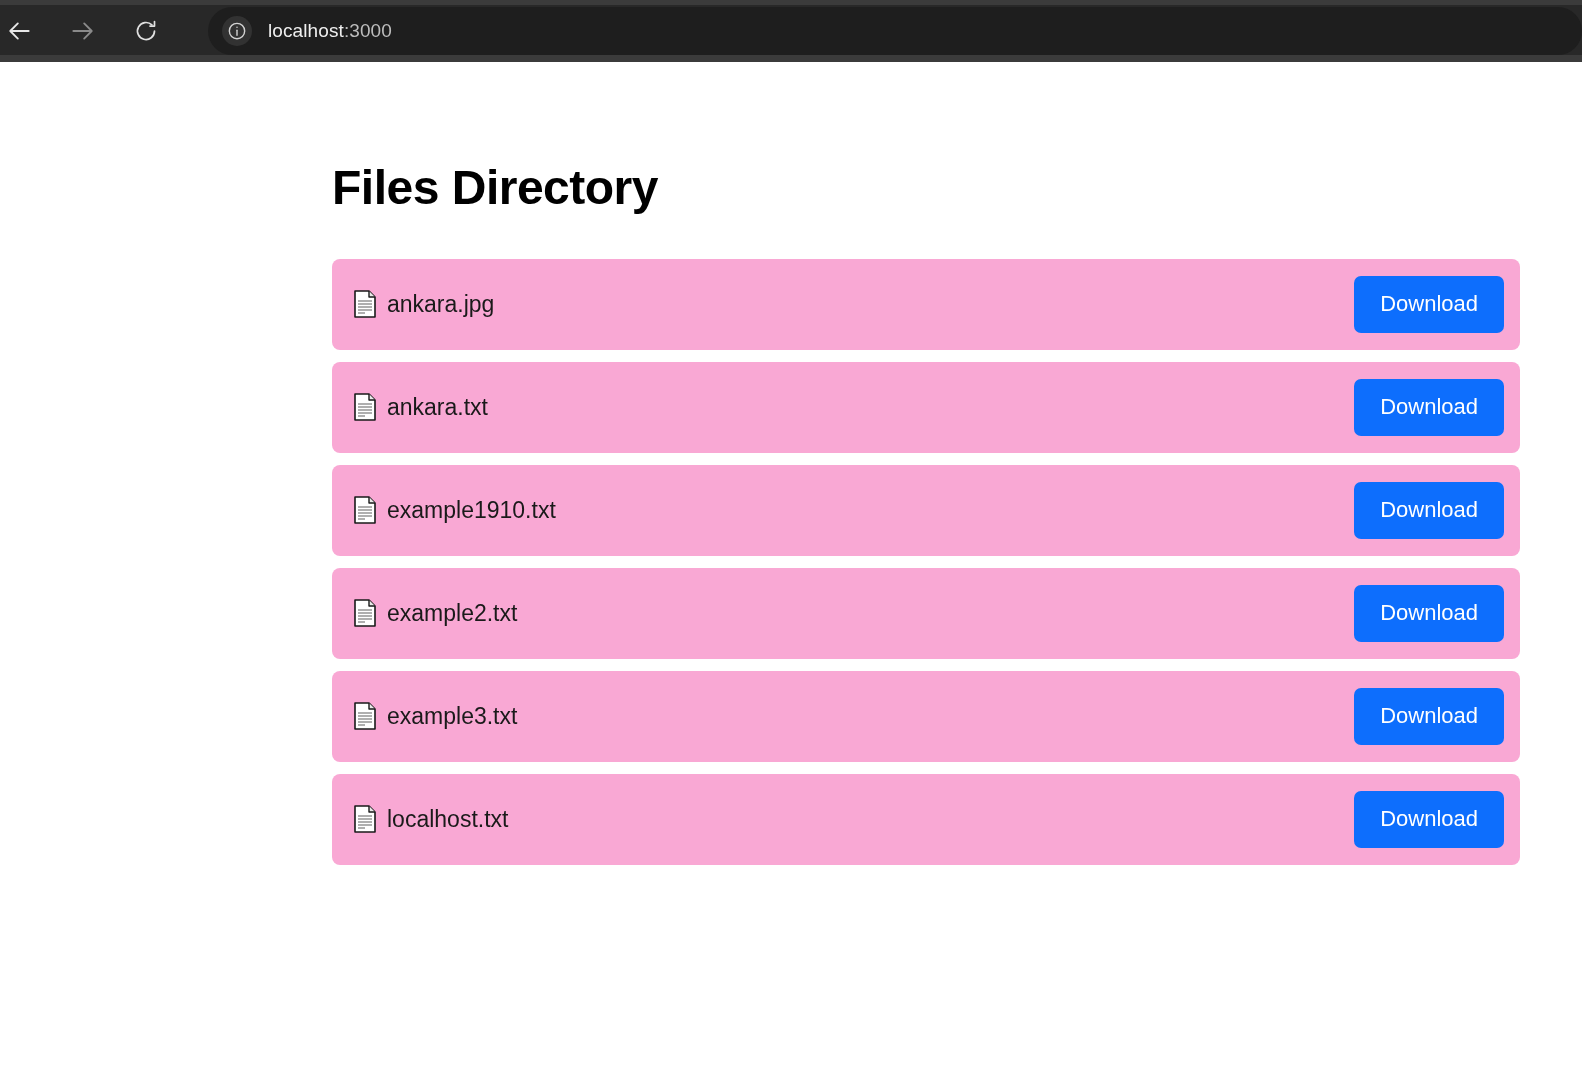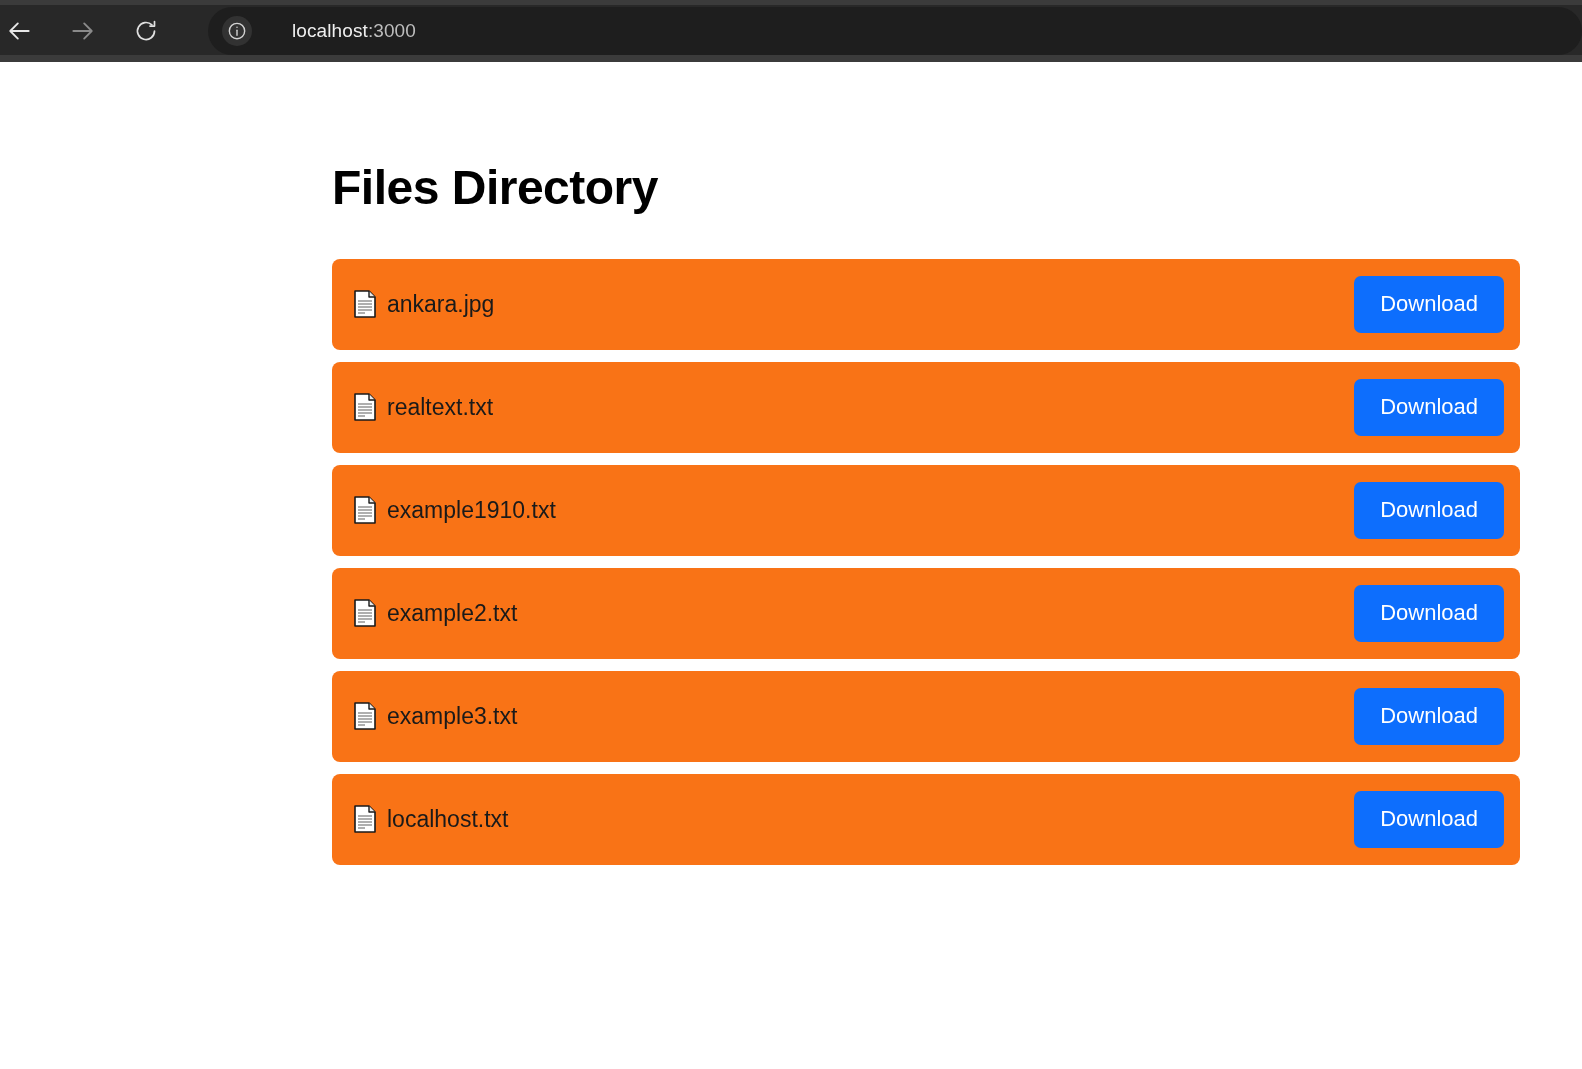--- a/index.html
+++ b/index.html
@@ -68,21 +68,20 @@
     margin-left: 38px;
     height: 48px;
     flex: 1;
     max-width: 1410px;
     background: #1e1e1e;
     border-radius: 24px;
     display: flex;
     align-items: center;
     padding-left: 14px;
     cursor: text;
-    gap: 24px;
   }
   .site-info-icon {
     width: 30px;
     height: 30px;
     border-radius: 50%;
     background: #323232;
     display: flex;
     align-items: center;
     justify-content: center;
     flex: 0 0 auto;
@@ -121,21 +120,21 @@
   }
 
   .file-list {
     display: flex;
     flex-direction: column;
     gap: 12px;
     list-style: none;
   }
   .file-row {
     height: 91px;
-    background: #f97316;
+    background: #f9a8d4;
     border-radius: 8px;
     display: flex;
     align-items: center;
     justify-content: space-between;
     padding: 0 16px 0 21px;
   }
   .file-info {
     display: flex;
     align-items: center;
     gap: 10px;
@@ -250,21 +249,21 @@
               <path d="M16 1 V7 H22" fill="#e9e9e9" stroke="#1a1a1a" stroke-width="1.4" stroke-linejoin="round"></path>
               <g stroke="#6e6e6e" stroke-width="1.1">
                 <line x1="5" y1="11" x2="19" y2="11"></line>
                 <line x1="5" y1="14" x2="19" y2="14"></line>
                 <line x1="5" y1="17" x2="19" y2="17"></line>
                 <line x1="5" y1="20" x2="19" y2="20"></line>
                 <line x1="5" y1="23" x2="12" y2="23"></line>
               </g>
             </svg>
           </span>
-          <span class="file-name">realtext.txt</span>
+          <span class="file-name">ankara.txt</span>
         </div>
         <button class="download-btn">Download</button>
       </li>
 
       <li class="file-row">
         <div class="file-info">
           <span class="file-icon">
             <svg class="file-icon" viewBox="0 0 24 28" fill="none">
               <path d="M2 1 H16 L22 7 V27 H2 Z" fill="#ffffff" stroke="#1a1a1a" stroke-width="1.6" stroke-linejoin="round"></path>
               <path d="M16 1 V7 H22" fill="#e9e9e9" stroke="#1a1a1a" stroke-width="1.4" stroke-linejoin="round"></path>

